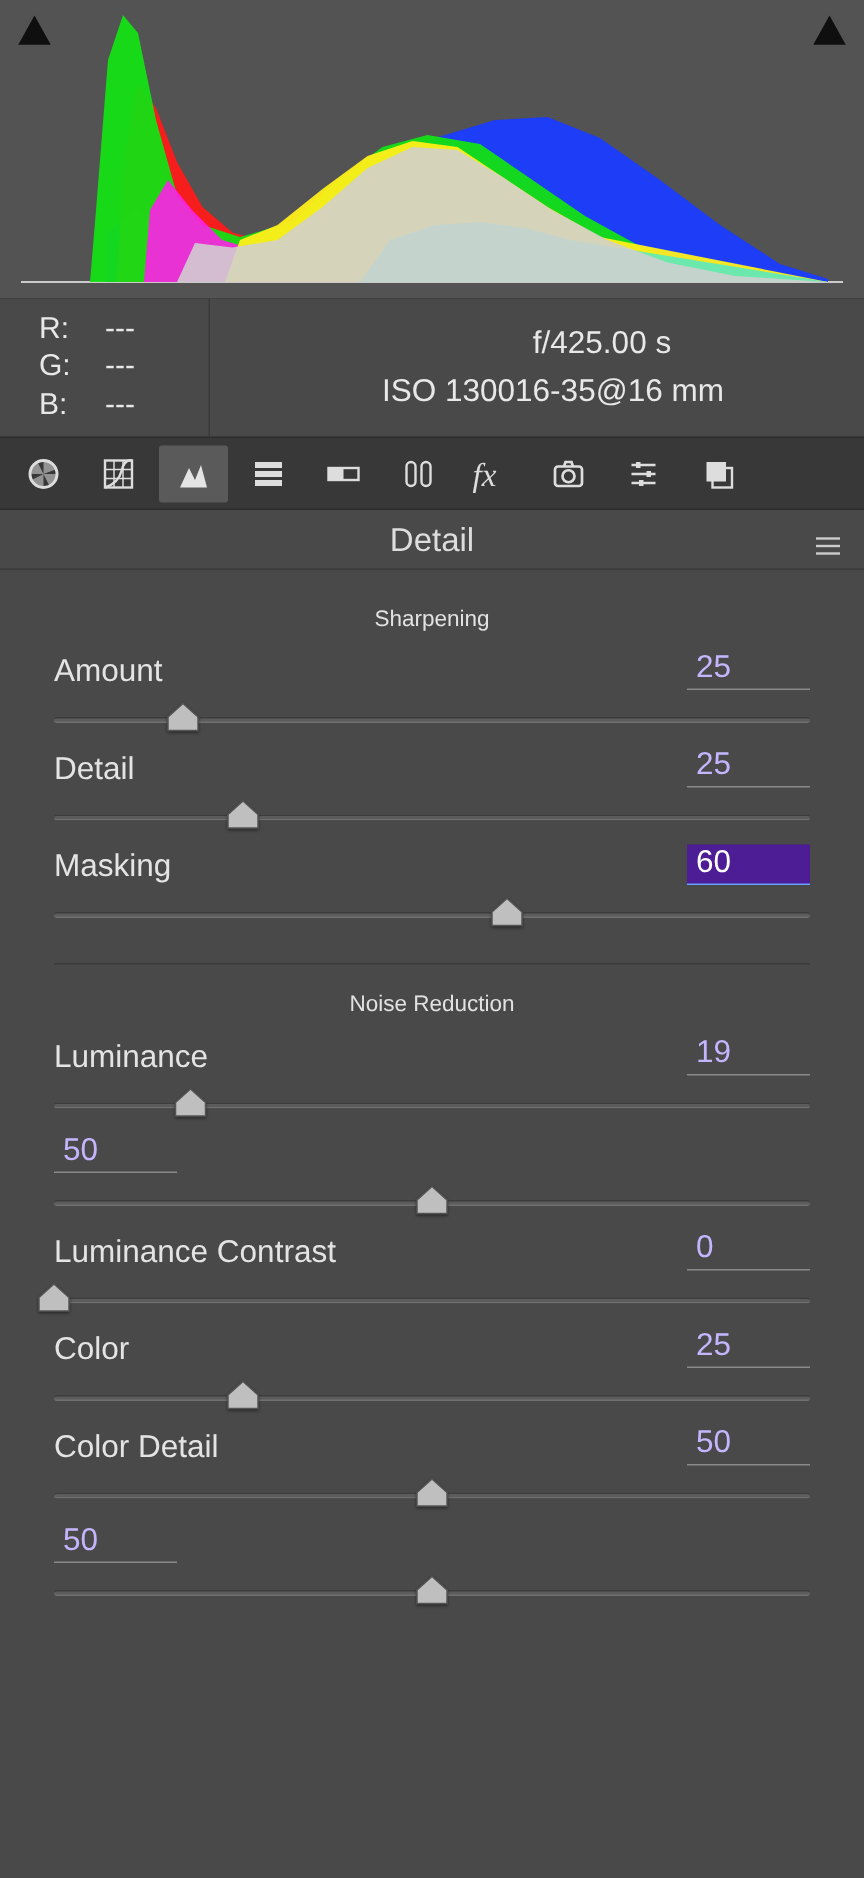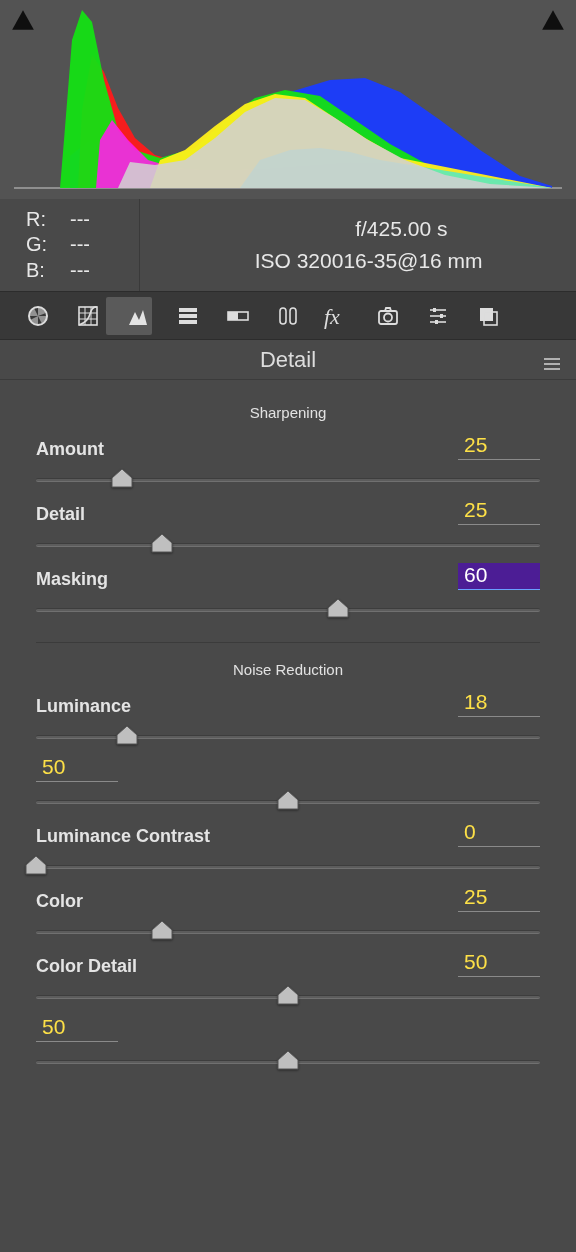--- a/index.html
+++ b/index.html
@@ -65,21 +65,21 @@
     height: 48px;
     background: #383838;
     display: flex;
     align-items: center;
     padding: 0 6px;
     gap: 4px;
     border-bottom: 1px solid #2c2c2c;
   }
   .tab {
     width: 46px; height: 38px;
-    display:flex; align-items:center; justify-content:flex-end;
+    display:flex; align-items:center; justify-content:center;
     color: #d8d8d8;
     cursor: pointer;
     border-radius: 2px;
   }
   .tab.active { background: #5a5a5a; }
   .tab svg, .tab .glyph { width: 28px; height: 24px; }
 
   
   .section-header {
     height: 40px;
@@ -104,28 +104,28 @@
     margin: 18px 0 8px 0;
   }
 
   .slider-block { padding: 4px 36px 2px 36px; }
   .slider-head {
     display:flex;
     justify-content:space-between;
     align-items:flex-end;
     margin-bottom: 2px;
   }
-  .slider-label { font-size: 18px; color: #e4e4e4; font-weight: bold; }
+  .slider-label { font-size: 21px; color: #e4e4e4; }
   .slider-value {
     font-size: 21px;
     width: 82px;
     text-align: left;
     padding: 0 6px 2px 6px;
     border-bottom: 1px solid #8a8a8a;
-    color: #fde047;
+    color: #c4b5fd;
   }
   .slider-value.selected {
     background: #4c1d95;
     color: #fff;
     border-bottom: 1px solid #6aa0ff;
   }
 
   .slider-track {
     position: relative;
     height: 24px;
@@ -205,21 +205,21 @@
           <span class="lab">B:</span>
           <span>---</span>
         </div>
     </div>
     <div class="exif">
       <div class="row">
         <span class="a">f/4</span>
         <span>25.00 s</span>
       </div>
       <div class="row">
-        <span class="a">ISO 3200</span>
+        <span class="a">ISO 1300</span>
         <span>16-35@16 mm</span>
       </div>
     </div>
   </div>
 
   <div class="tabs">
     <div class="tab">
         <svg viewBox="0 0 24 24">
           <circle cx="12" cy="12" r="9" fill="none" stroke="#ddd" stroke-width="2"></circle>
           <path d="M12 3 A9 9 0 0 1 20 9 L12 12 Z M21 12 A9 9 0 0 1 16 20 L12 12 Z M12 21 A9 9 0 0 1 4 16 L12 12 Z M3 12 A9 9 0 0 1 8 4 L12 12 Z" fill="#ddd" opacity="0.55"></path>
@@ -348,21 +348,21 @@
       </div>
     </div>
 
     <div class="divider"></div>
 
     <div class="subsection-title">Noise Reduction</div>
 
     <div class="slider-block">
       <div class="slider-head">
         <span class="slider-label">Luminance</span>
-        <span class="slider-value">18</span>
+        <span class="slider-value">19</span>
       </div>
       <div class="slider-track">
         <div class="track-line"></div>
         <div class="thumb" style="left:18%">
             <svg width="22" height="20" viewBox="0 0 22 20">
               <path d="M11 1 L21 10 L21 19 L1 19 L1 10 Z" fill="#bfbfbf" stroke="#555"></path>
             </svg>
           </div>
       </div>
     </div>

